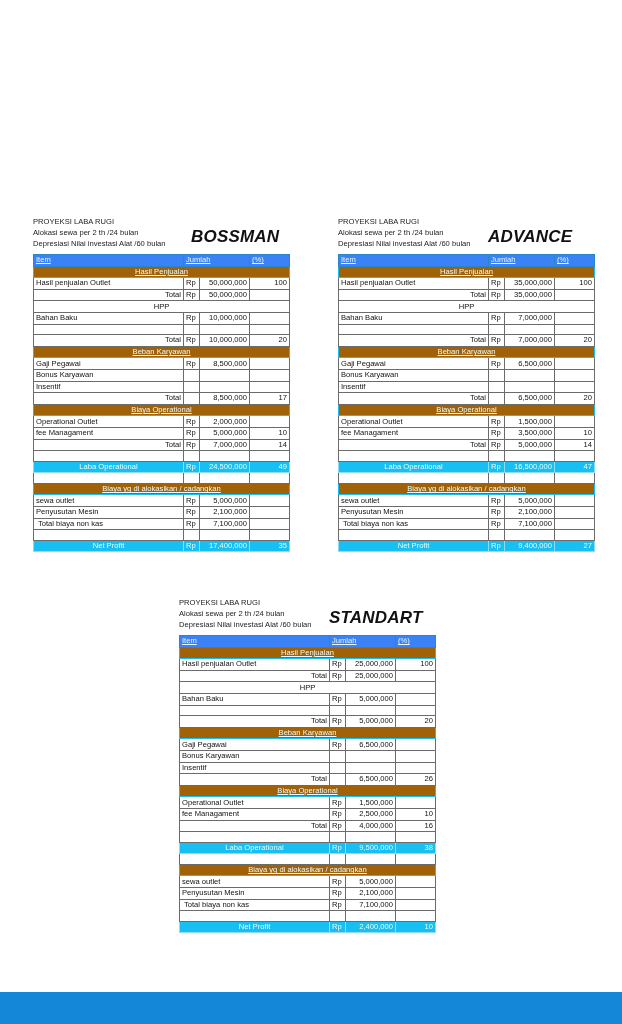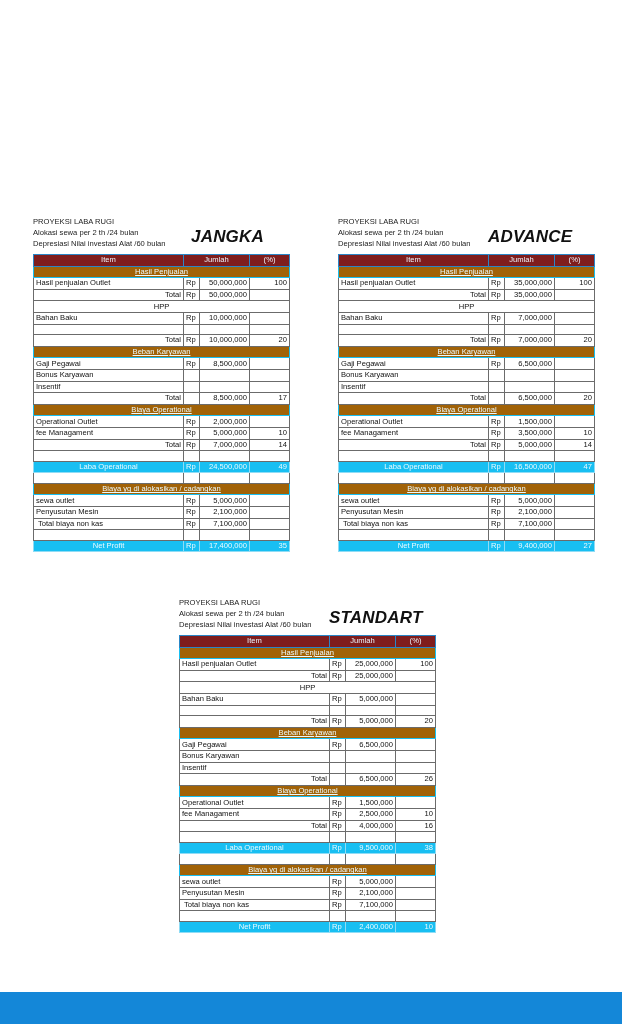--- a/index.html
+++ b/index.html
@@ -28,21 +28,21 @@
 
   table.rl {
     border-collapse: collapse; width: 256px; table-layout: fixed;
     font-size: 7.6px; color: #111;
   }
   table.rl td {
     height: 10.6px; padding: 0 2px; border: 0.8px solid #6b6b6b;
     white-space: nowrap; overflow: hidden; line-height: 10px;
   }
   col.c1 { width: 150px; } col.c2 { width: 16px; } col.c3 { width: 50px; } col.c4 { width: 40px; }
-  tr.hdr td { background: #7f1d1d; color: #e9f6ff; text-align: center; border-color: #2a86c6; }
+  tr.hdr td { background: #3b82f6; color: #e9f6ff; text-align: left; border-color: #2a86c6; text-decoration: underline; }
   tr.sec td { background: #a16207; color: #eafaff; text-align: center; text-decoration: underline; border-color: #18bff2; }
   tr.hl td { background: #18bff2; color: #eafaff; border-color: #8fdcf5; }
   tr.hl td.lbl { text-align: center; }
   td.r { text-align: right; }
   td.c { text-align: center; }
   td.rp { text-align: left; padding-left: 3px; margin-left: 27px; }
   tr.empty td { height: 9.6px; }
 
   .footer {
     position: absolute; left: 0; top: 992px; width: 622px; height: 32px;
@@ -59,21 +59,21 @@
 <body>
 
 <div class="page-title">
 </div>
 
 <div class="report" id="report-0" style="left:33px; top:216px;">
   <div class="report-head">
     <div class="meta">PROYEKSI LABA RUGI</div>
     <div class="meta">Alokasi sewa per 2 th /24 bulan</div>
     <div class="meta">Depresiasi Nilai investasi Alat /60 bulan</div>
-    <div class="pkg-name" style="left: 158px;">JANGKA</div>
+    <div class="pkg-name" style="left: 158px;">BOSSMAN</div>
   </div>
   <table class="rl">
     <colgroup>
         <col class="c1">
         <col class="c2">
         <col class="c3">
         <col class="c4">
       </colgroup>
     <tbody>
         <tr class="hdr">

